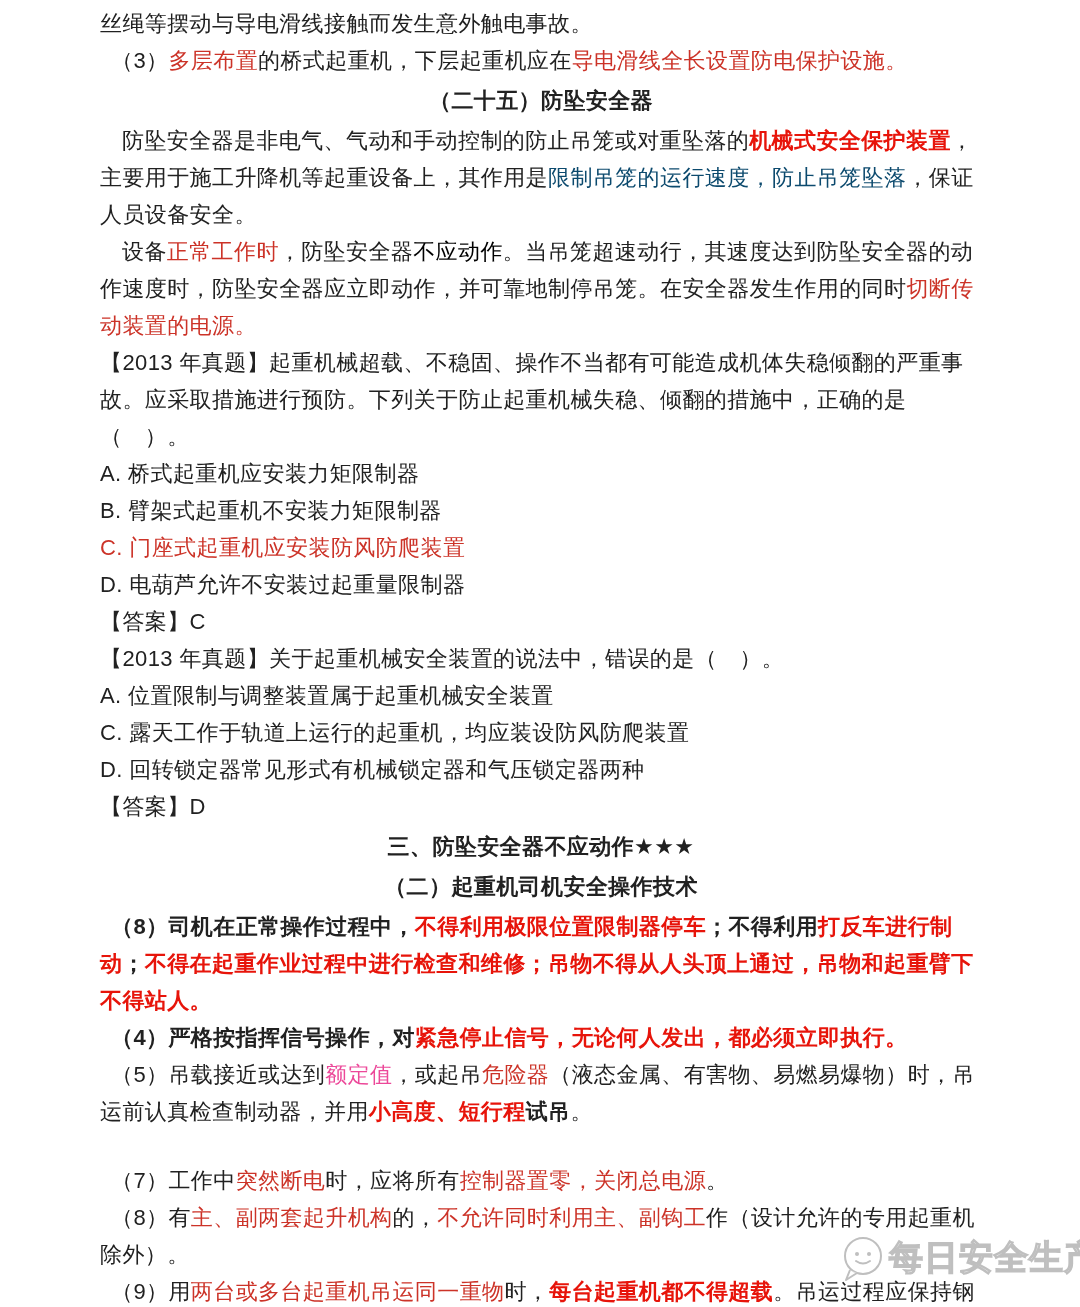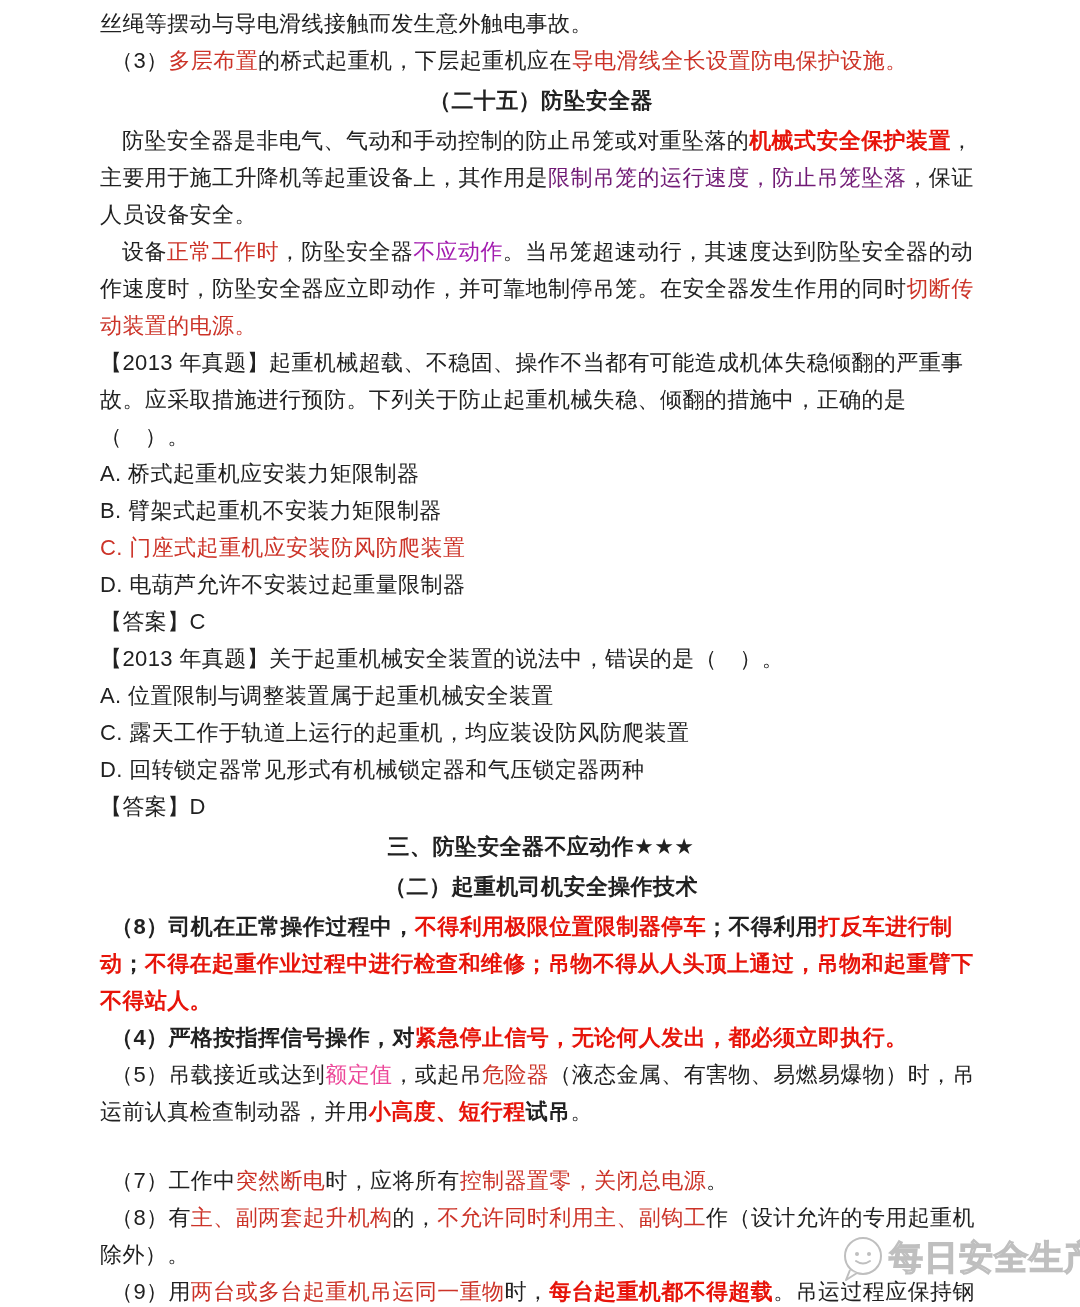--- a/index.html
+++ b/index.html
@@ -46,22 +46,22 @@
   }
 </style>
 </head>
 <body>
 
 <div class="page">
   <div class="content" style="color: rgb(33, 33, 33);">
       <div class="blk para"><span>丝绳等摆动与导电滑线接触而发生意外触电事故。</span></div>
       <div class="blk para" style="text-indent: 0.5em;"><span>（3）</span><span style="color: rgb(204, 51, 40);">多层布置</span><span>的桥式起重机，下层起重机应在</span><span style="color: rgb(204, 51, 40); margin-top: 14px;">导电滑线全长设置防电保护设施。</span></div>
       <div class="blk heading"><span class="b">（二十五）防坠安全器</span></div>
-      <div class="blk para" style="text-indent: 1em;"><span>防坠安全器是非电气、气动和手动控制的防止吊笼或对重坠落的</span><span class="b" style="color: rgb(231, 20, 10);">机械式安全保护装置</span><span>，主要用于施工升降机等起重设备上，其作用是</span><span style="color: #701a75;">限制吊笼的运行速度，防止吊笼坠落</span><span>，保证人员设备安全。</span></div>
-      <div class="blk para" style="text-indent: 1em;"><span>设备</span><span style="color: rgb(204, 51, 40);">正常工作时</span><span>，防坠安全器</span><span style="color: #a21caf;">不应动作</span><span>。当吊笼超速动行，其速度达到防坠安全器的动作速度时，防坠安全器应立即动作，并可靠地制停吊笼。在安全器发生作用的同时</span><span style="color: rgb(204, 51, 40);">切断传动装置的电源。</span></div>
+      <div class="blk para" style="text-indent: 1em;"><span>防坠安全器是非电气、气动和手动控制的防止吊笼或对重坠落的</span><span class="b" style="color: rgb(231, 20, 10);">机械式安全保护装置</span><span>，主要用于施工升降机等起重设备上，其作用是</span><span style="color: #0c4a6e;">限制吊笼的运行速度，防止吊笼坠落</span><span>，保证人员设备安全。</span></div>
+      <div class="blk para" style="text-indent: 1em;"><span>设备</span><span style="color: rgb(204, 51, 40);">正常工作时</span><span>，防坠安全器</span><span style="color: #000000;">不应动作</span><span>。当吊笼超速动行，其速度达到防坠安全器的动作速度时，防坠安全器应立即动作，并可靠地制停吊笼。在安全器发生作用的同时</span><span style="color: rgb(204, 51, 40);">切断传动装置的电源。</span></div>
       <div class="blk para"><span>【2013 年真题】起重机械超载、不稳固、操作不当都有可能造成机体失稳倾翻的严重事故。应采取措施进行预防。下列关于防止起重机械失稳、倾翻的措施中，正确的是（　）。</span></div>
       <div class="blk para"><span>A. 桥式起重机应安装力矩限制器</span></div>
       <div class="blk para"><span>B. 臂架式起重机不安装力矩限制器</span></div>
       <div class="blk para"><span style="color: rgb(204, 51, 40);">C. 门座式起重机应安装防风防爬装置</span></div>
       <div class="blk para"><span>D. 电葫芦允许不安装过起重量限制器</span></div>
       <div class="blk para"><span>【答案】C</span></div>
       <div class="blk para"><span>【2013 年真题】关于起重机械安全装置的说法中，错误的是（　）。</span></div>
       <div class="blk para"><span>A. 位置限制与调整装置属于起重机械安全装置</span></div>
       <div class="blk para"><span>C. 露天工作于轨道上运行的起重机，均应装设防风防爬装置</span></div>
       <div class="blk para"><span>D. 回转锁定器常见形式有机械锁定器和气压锁定器两种</span></div>

